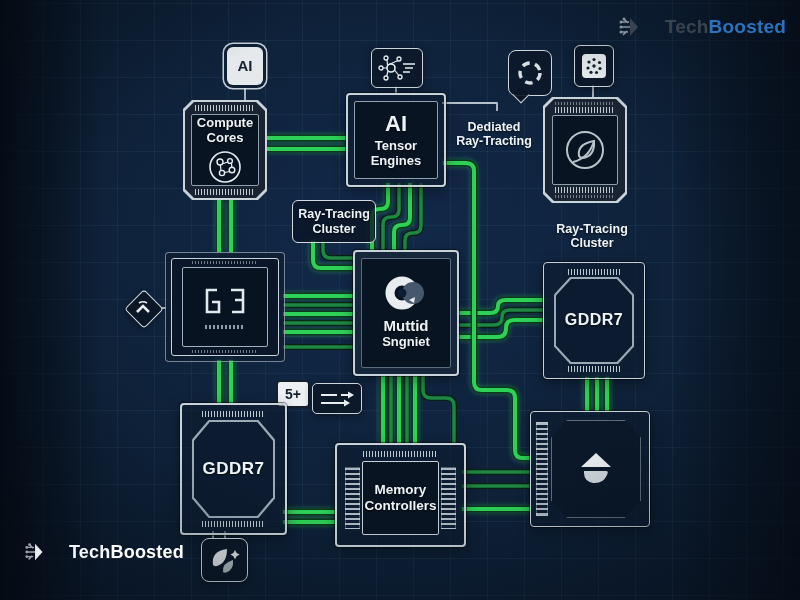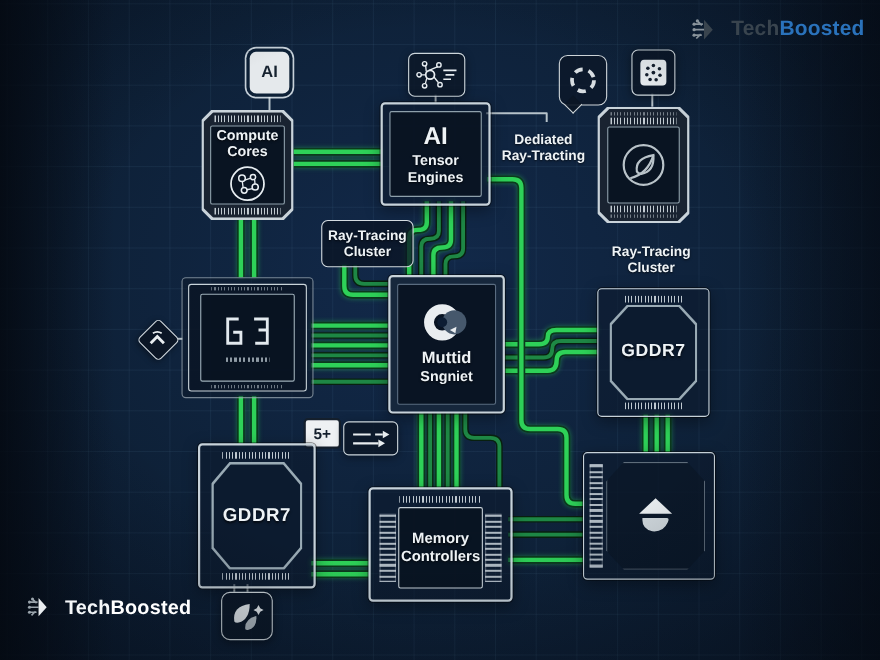--- a/index.html
+++ b/index.html
@@ -34,21 +34,21 @@
   .oct-o,.oct-i{position:absolute;clip-path:polygon(20% 0,80% 0,100% 20%,100% 80%,80% 100%,20% 100%,0 80%,0 20%);}
   .oct-o{background:#9aabb5;}
   .oct-i{inset:2px;background:#0c1b2f;display:flex;align-items:center;justify-content:center;flex-direction:column;}
   .badge{position:absolute;border:1.5px solid #ccd5da;border-radius:6px;background:rgba(11,22,37,.8);
     display:flex;align-items:center;justify-content:center;box-shadow:0 2px 8px rgba(0,0,0,.4);}
   .vignette{position:absolute;inset:0;pointer-events:none;
     background:
       linear-gradient(90deg, rgba(4,9,17,.85), rgba(4,9,17,0) 13%),
       linear-gradient(270deg, rgba(4,9,17,.6), rgba(4,9,17,0) 16%),
       radial-gradient(ellipse at 48% 45%, rgba(4,9,17,0) 52%, rgba(4,9,17,.55) 100%);}
-  .logo{position:absolute;display:flex;align-items:center;gap:11px;font-weight:bold;font-size:19px;letter-spacing:.2px;}
+  .logo{position:absolute;display:flex;align-items:center;gap:21px;font-weight:bold;font-size:19px;letter-spacing:.2px;}
   .logo .t1-dark{color:#39444e;} .logo .t2-blue{color:#2a72bb;}
   .logo .t1-w{color:#f4f7f9;} .logo .t2-w{color:#ffffff;}
 </style>
 </head>
 <body>
 
 <div id="stage">
   <div class="grid"></div>
 
   <svg id="traces" width="800" height="600">

